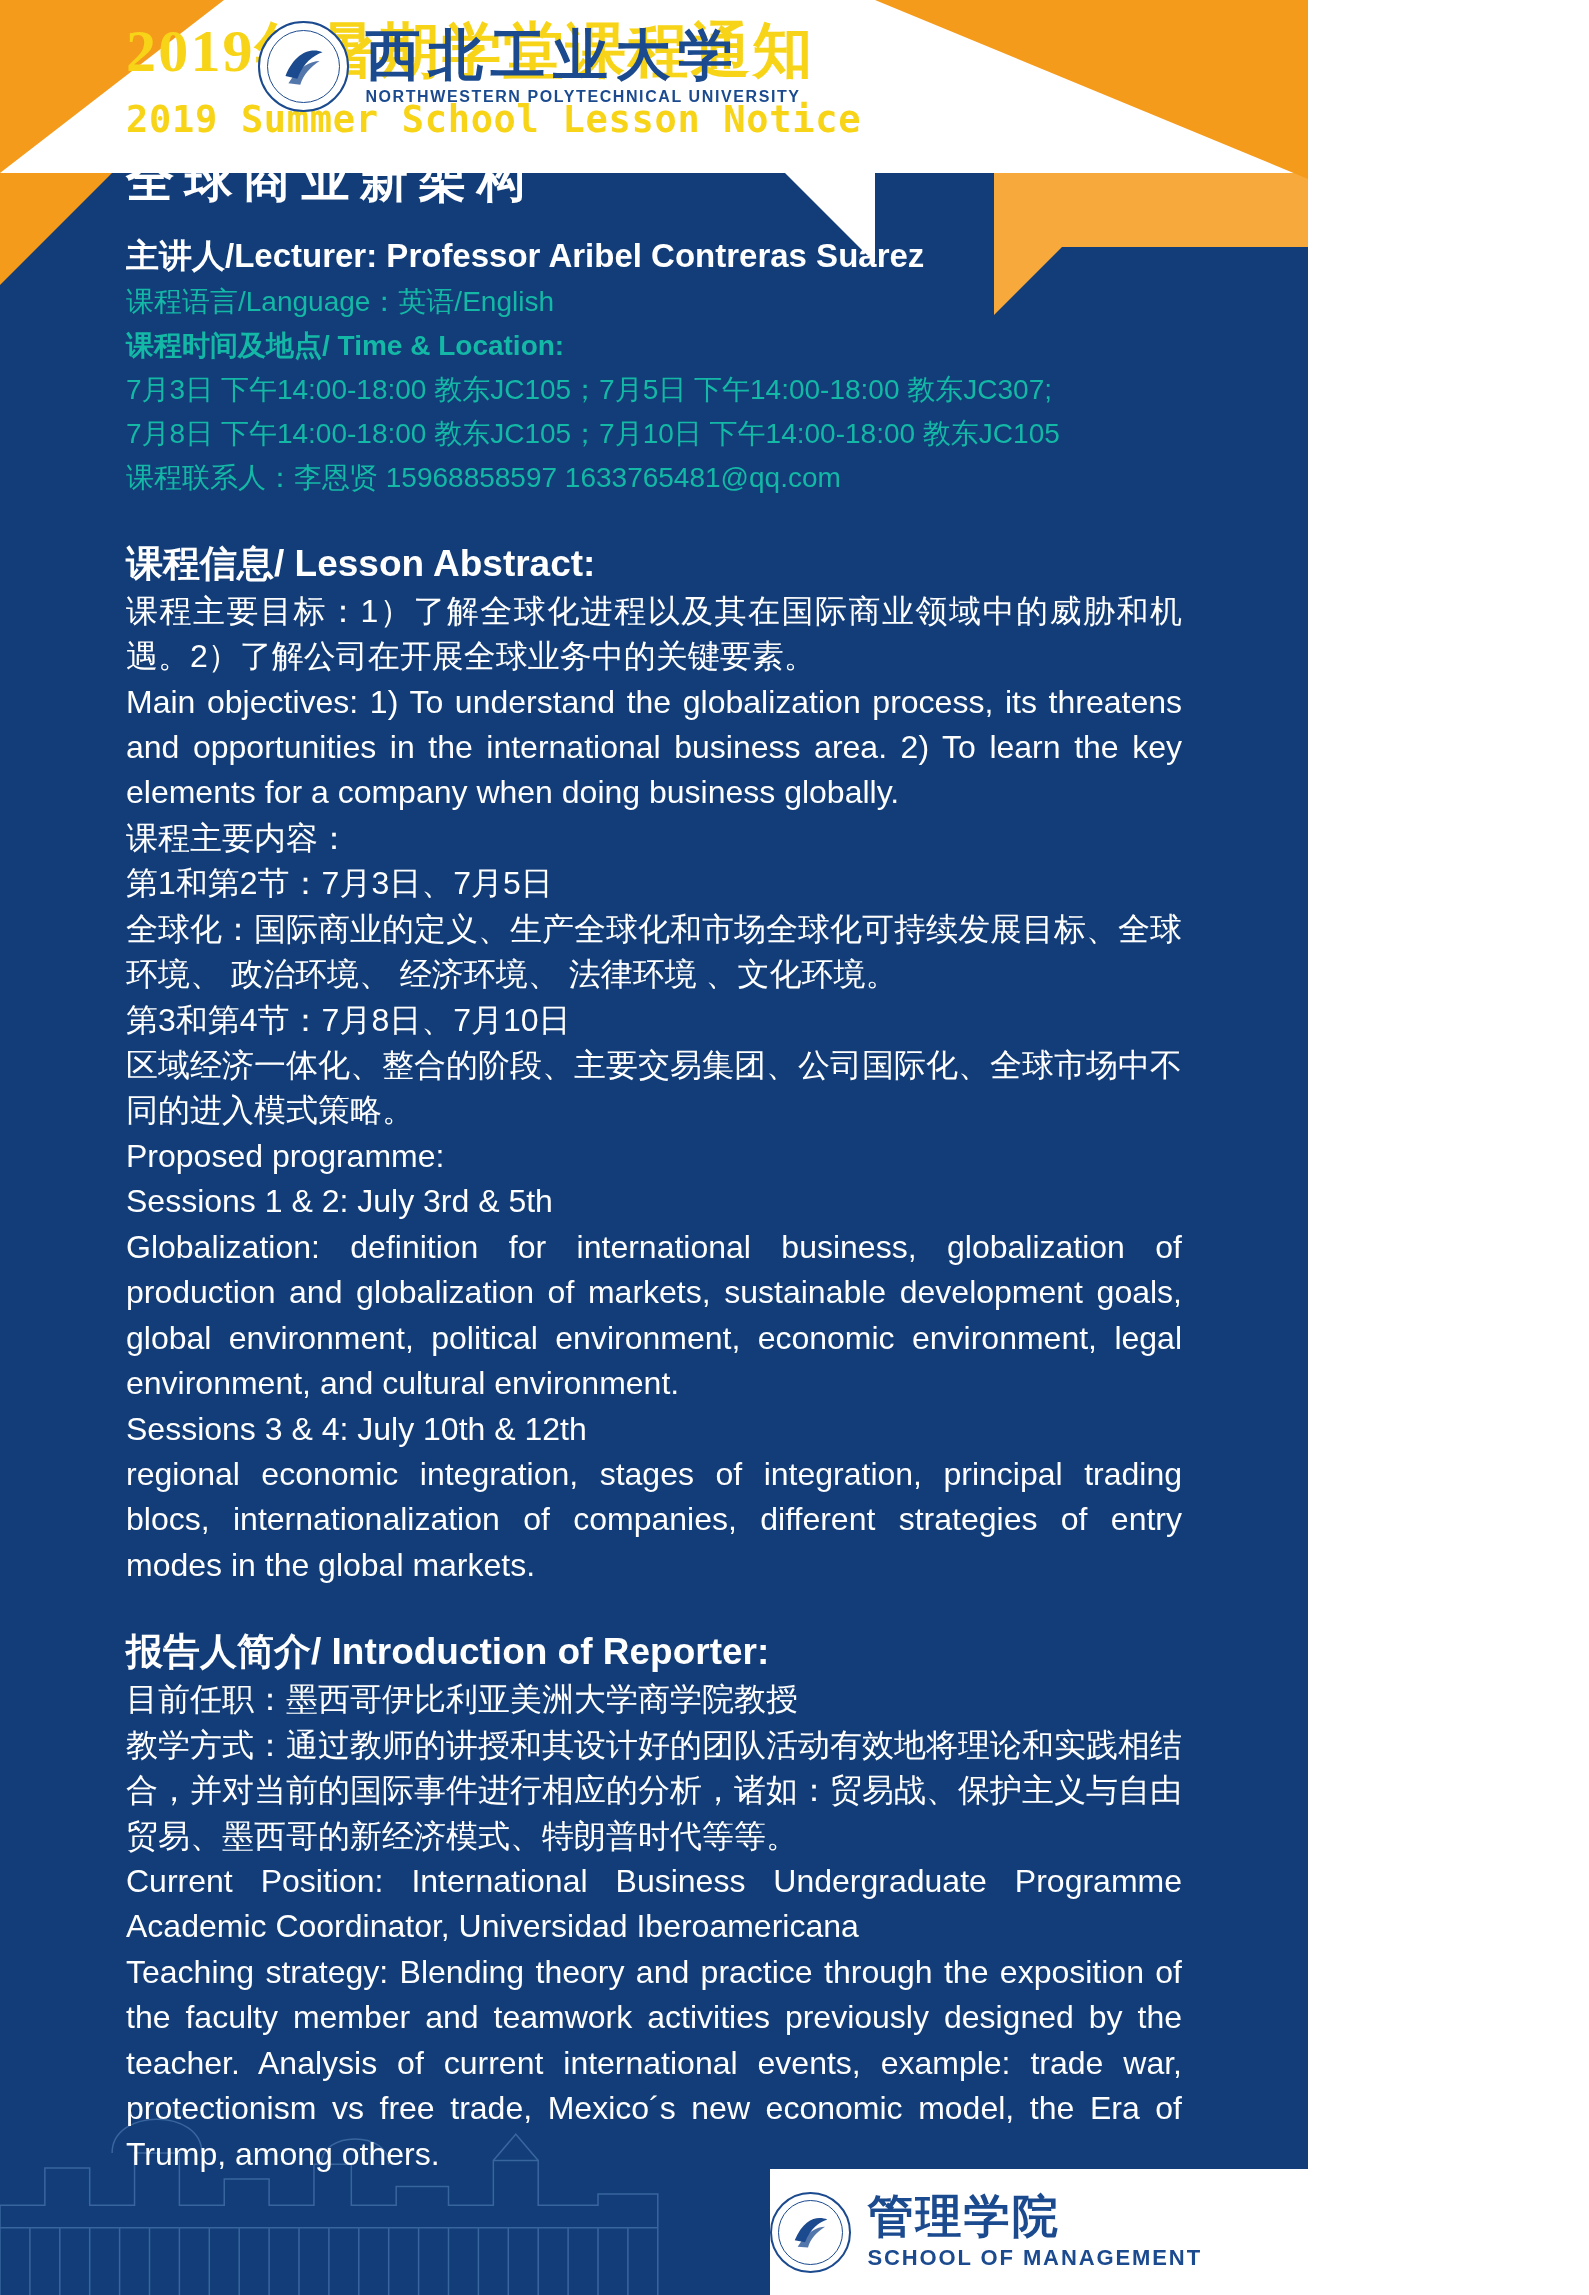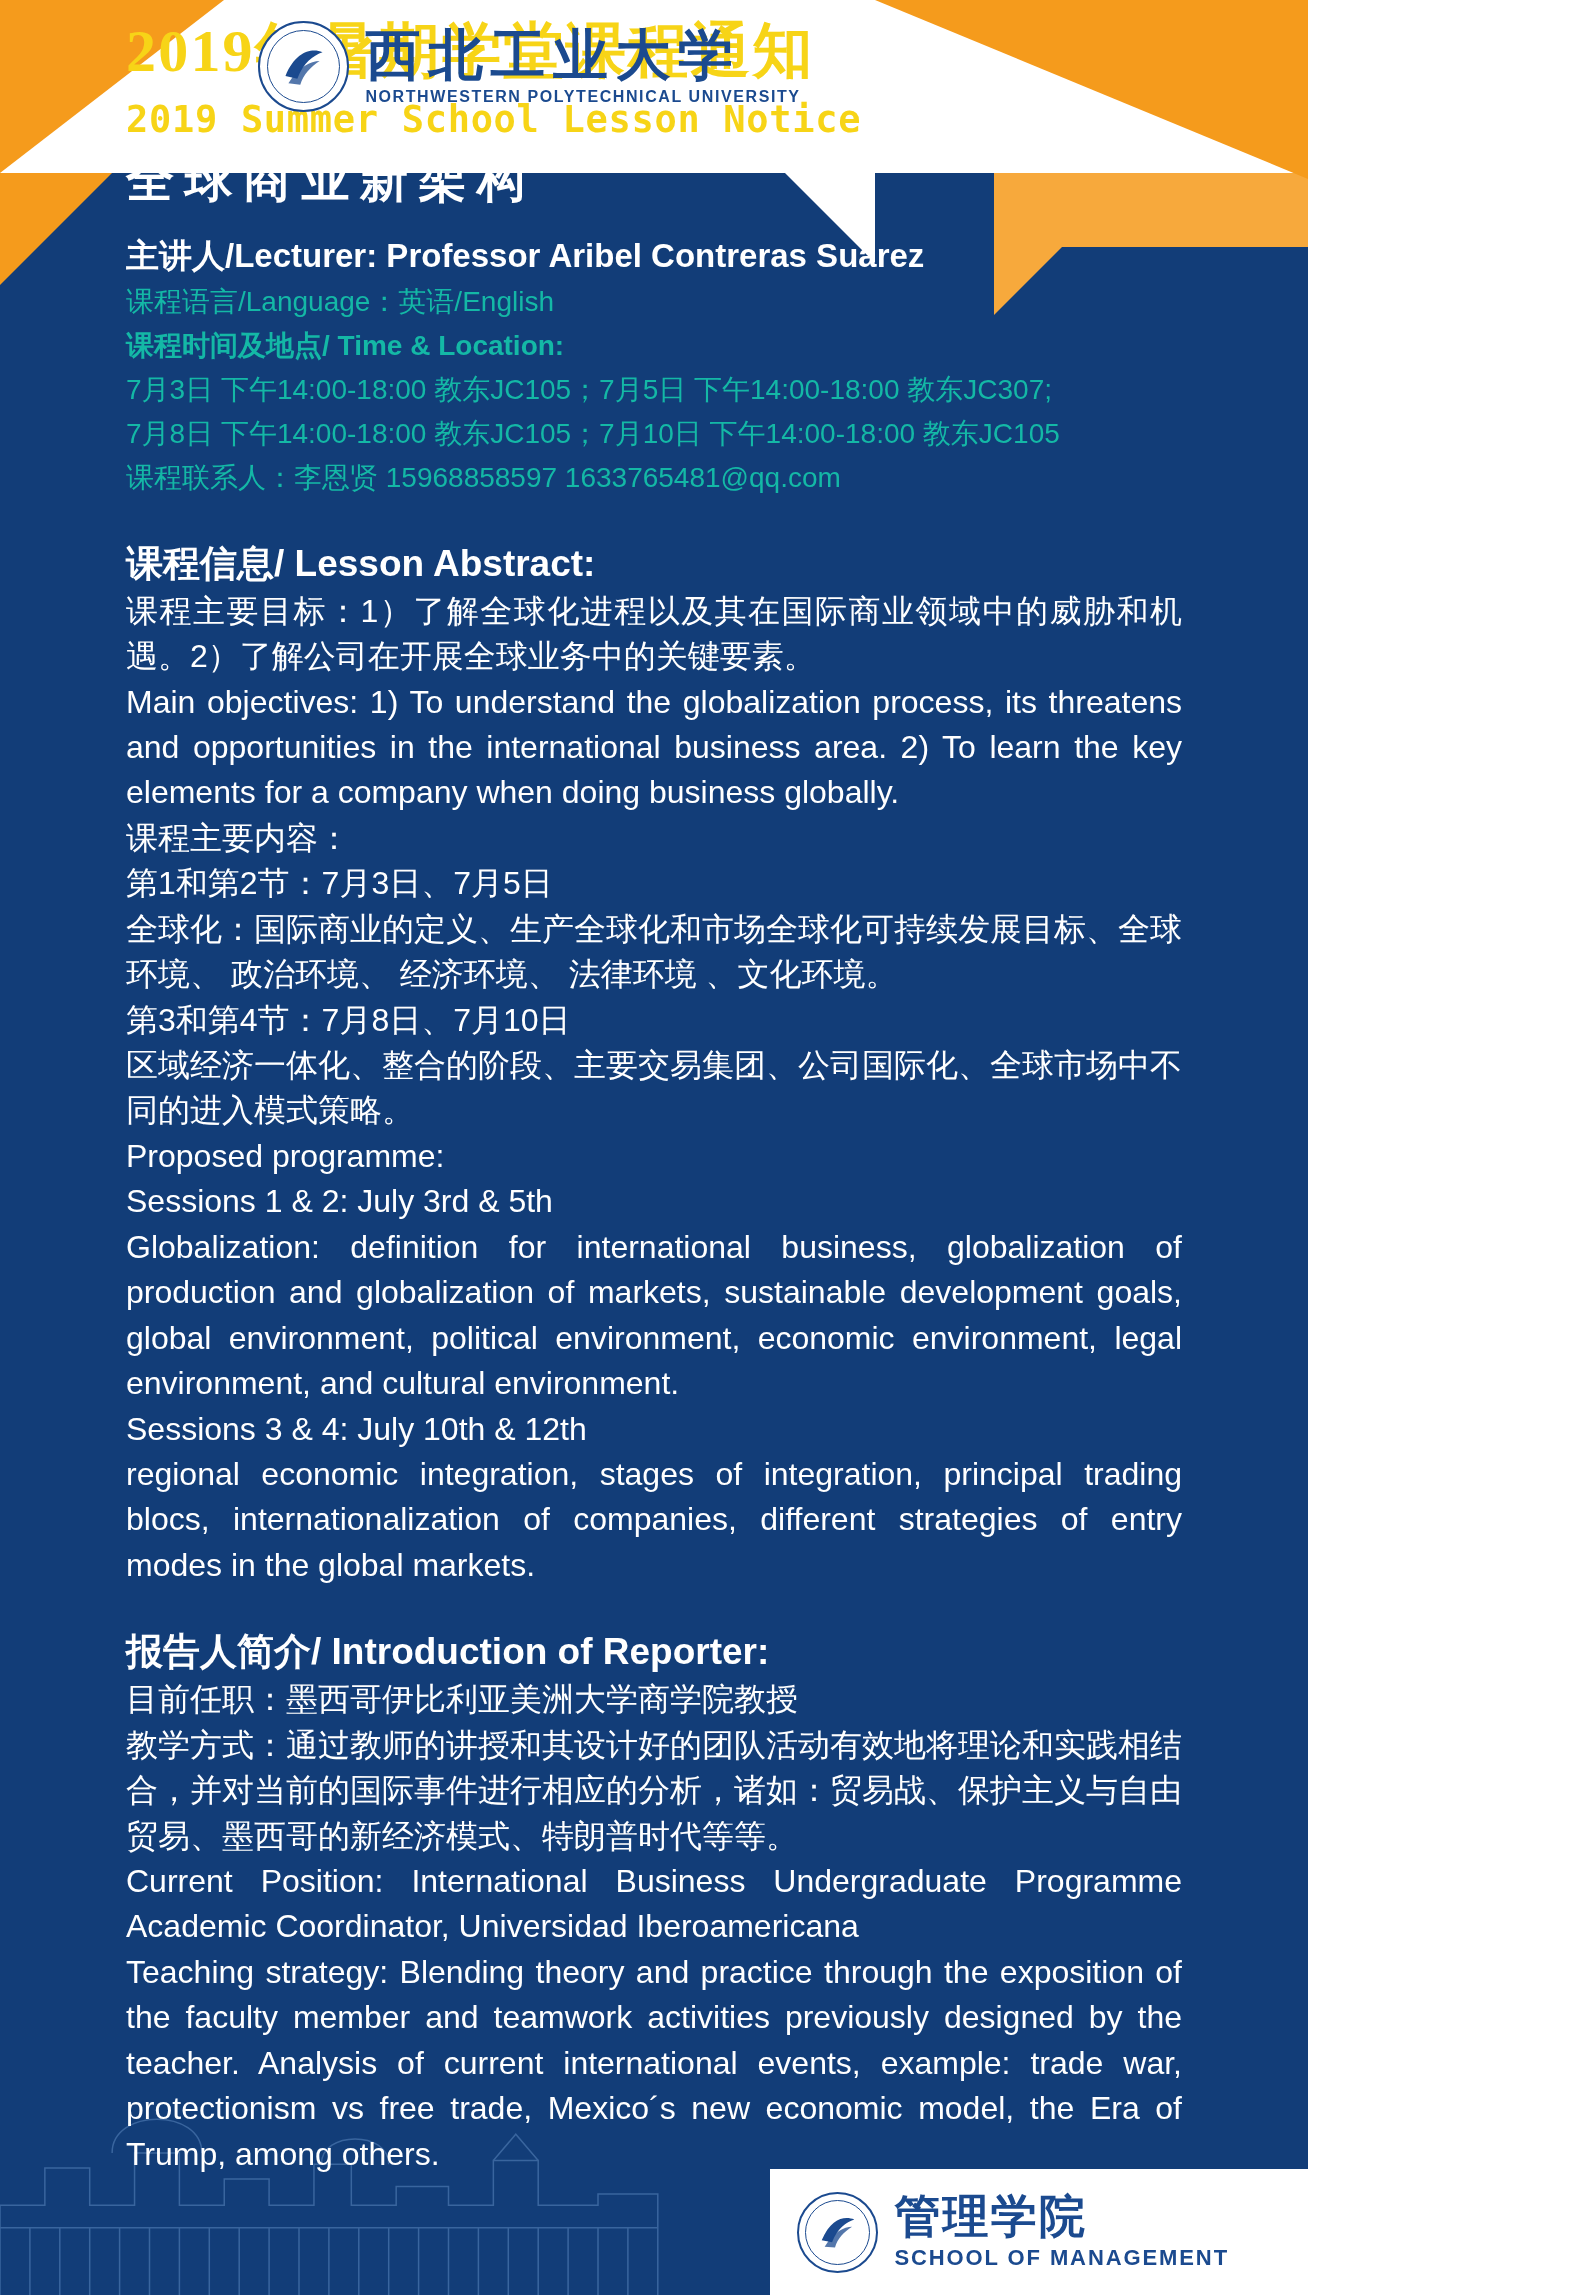--- a/index.html
+++ b/index.html
@@ -192,21 +192,20 @@
   
   .badge {
     position: absolute;
     right: 0; bottom: 0;
     width: 538px;
     height: 126px;
     background: #ffffff;
     z-index: 6;
     display: flex;
     align-items: center;
-    padding-left: 27px;
     gap: 16.4px;
   }
   .badge-seal {
     width: 81px; height: 81px;
     border-radius: 50%;
     border: 2.2px solid #1b4a8f;
     position: relative;
     flex: none;
   }
   .badge-seal:before {

